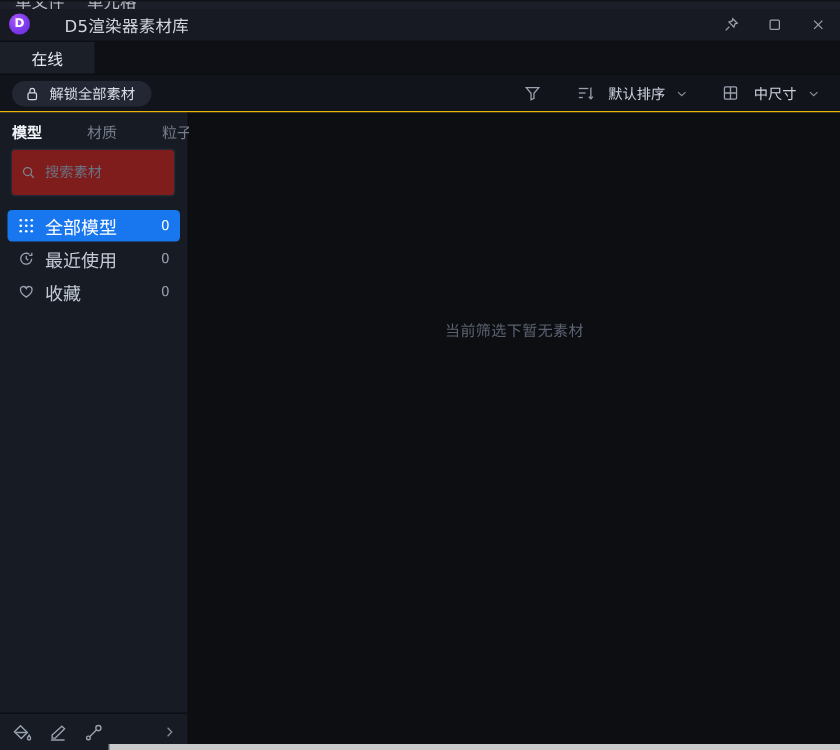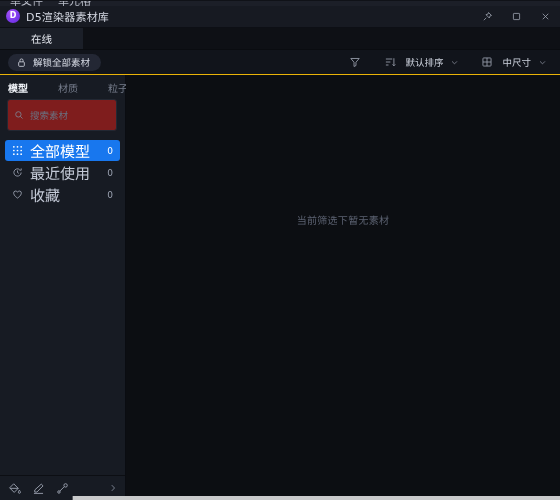--- a/index.html
+++ b/index.html
@@ -41,38 +41,38 @@
     width:14px; height:14px; border-radius:50%;
     background:radial-gradient(circle at 35% 30%, #a855f7 0%, #7c3aed 55%, #6d28d9 100%);
     display:flex; align-items:center; justify-content:center;
     flex:0 0 auto;
   }
   .logo span{
     font-size:8px; font-weight:bold; color:#ffffff;
     line-height:1; font-family:"DejaVu Sans",sans-serif;
   }
   .app-title{
-    margin-left:6px; font-size:11px; color:#d2d6e0;
+    margin-left:23px; font-size:11px; color:#d2d6e0;
     font-family:"DejaVu Sans",sans-serif; letter-spacing:.2px;
   }
   .winbtns{ margin-left:auto; display:flex; height:23px; }
   .winbtn{
     width:29px; height:23px; display:flex; align-items:center; justify-content:center;
     color:#9aa0ad; cursor:default;
   }
   .winbtn svg{ display:block; }
 
   
   .tabrow{
     height:22px; min-height:22px; background:#0e1015;
     display:flex; align-items:stretch;
     border-bottom:1px solid #0a0c10;
   }
   .tab{
-    width:83px; display:flex; align-items:center; justify-content:center;
+    width:63px; display:flex; align-items:center; justify-content:center;
     font-size:10.5px; color:#8d93a1; cursor:default;
     font-family:Liberation Serif, serif;
   }
   .tab.active{ background:#1b1f28; color:#e7eaf1; }
 
   
   .toolbar{
     height:25px; min-height:25px; background:#11141b;
     display:flex; align-items:center;
     padding:0 9px 0 8px;
@@ -139,21 +139,21 @@
   .navlist{ margin-top:9px; padding:0 5px; display:flex; flex-direction:column; gap:1px; }
   .navitem{
     height:21px; border-radius:3px;
     display:flex; align-items:center; padding:0 7px 0 7px; gap:7px;
     cursor:default;
   }
   .navitem.active, .navitem.active:hover{ background:#1877ee; }
   .navitem .ic{ width:11px; height:11px; display:flex; align-items:center; justify-content:center; color:#9aa1b0; flex:0 0 auto; }
   .navitem.active .ic{ color:#ffffff; }
   .navitem .nm{
-    font-size:15px; color:#c3c9d6; font-family:Liberation Sans, sans-serif; white-space:nowrap;
+    font-size:12px; color:#c3c9d6; font-family:Liberation Sans, sans-serif; white-space:nowrap;
   }
   .navitem.active .nm{ color:#ffffff; }
   .navitem .ct{
     margin-left:auto; font-size:9px; color:#9aa1b0;
     font-family:"DejaVu Sans",sans-serif;
   }
   .navitem.active .ct{ color:#ffffff; }
 
   .sb-spacer{ flex:1; }
 

